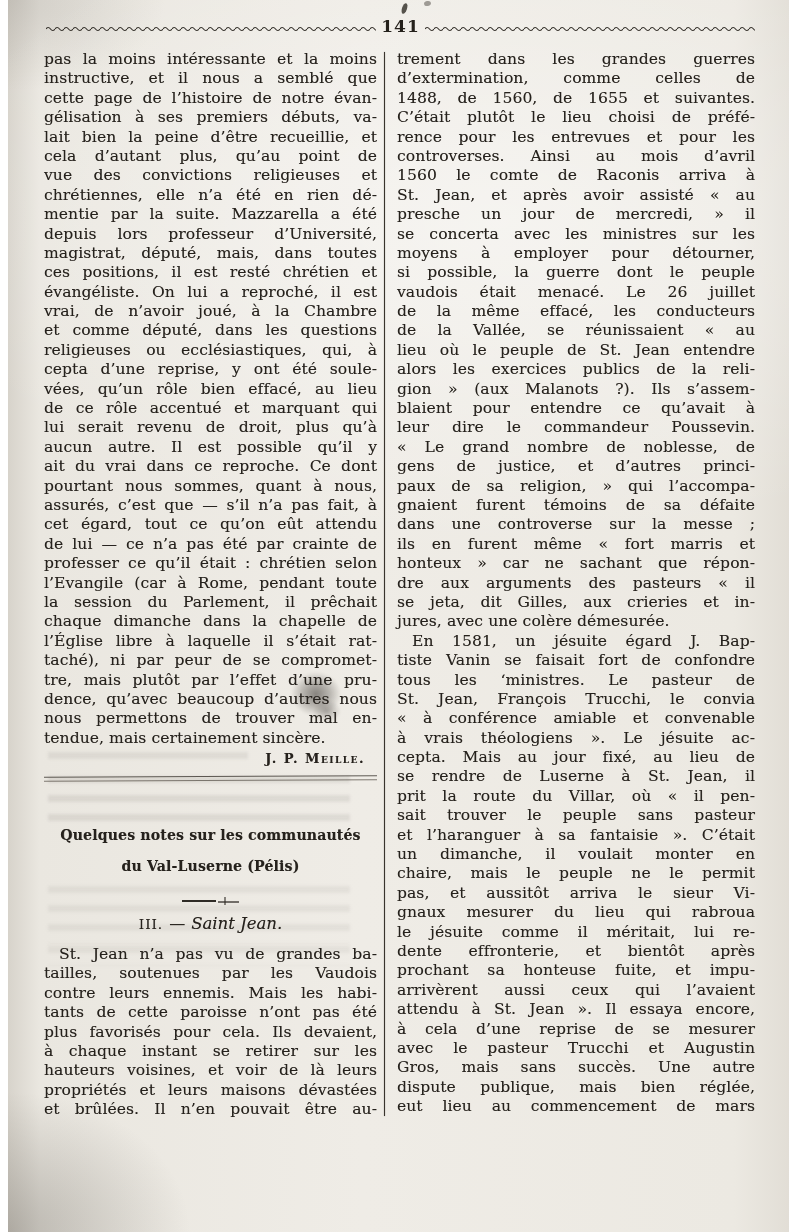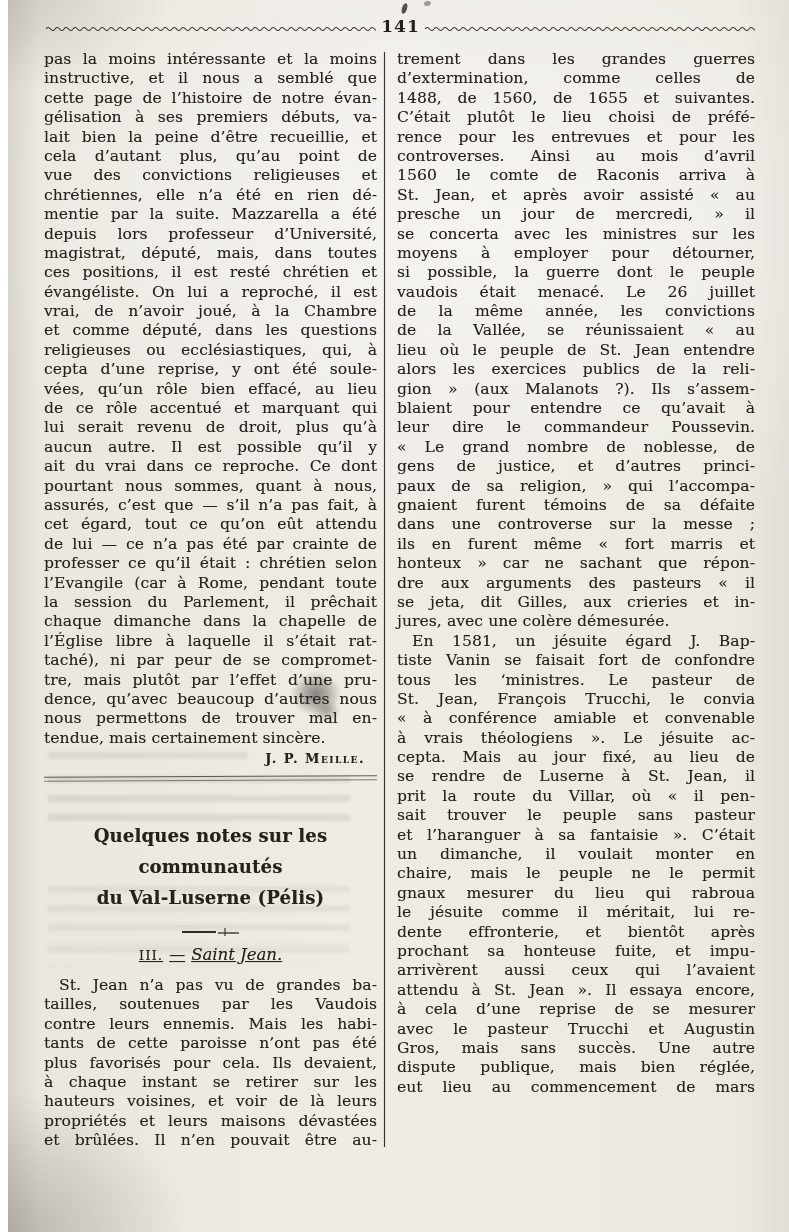--- a/index.html
+++ b/index.html
@@ -84,36 +84,35 @@
     border-top: 1.6px solid #45403a;
     border-bottom: 1px solid #6b655d;
     transform: rotate(-0.25deg);
     opacity: .85;
   }
 
   .title {
     margin-top: 39px;
     text-align: center;
     font-weight: bold;
-    font-size: 18px;
+    font-size: 14px;
     line-height: 31px;
     letter-spacing: 0.2px;
     text-shadow: 0.3px 0.3px 0 rgba(35,30,24,0.4);
   }
 
   .ornament { margin-top: 8px; text-align: center; height: 12px; }
   .ornament svg { display: inline-block; vertical-align: middle; }
 
   .section {
     margin-top: 10px;
     text-align: center;
     font-size: 16px;
     line-height: 24px;
     text-shadow: 0.25px 0.25px 0 rgba(35,30,24,0.35);
-    text-decoration: underline;
   }
   .sec-num  { font-size: 13.5px; letter-spacing: 1px; }
   .sec-dash { padding: 0 6px; }
   .sec-title{ font-style: italic; font-size: 16.5px; }
 
   .article2-lines { margin-top: 9px; }
 
   
   .ghost {
     position: absolute;
@@ -259,21 +258,21 @@
           <div class="tline full">C’était plutôt le lieu choisi de préfé-</div>
           <div class="tline full">rence pour les entrevues et pour les</div>
           <div class="tline full">controverses. Ainsi au mois d’avril</div>
           <div class="tline full">1560 le comte de Raconis arriva à</div>
           <div class="tline full">St. Jean, et après avoir assisté « au</div>
           <div class="tline full">presche un jour de mercredi, » il</div>
           <div class="tline full">se concerta avec les ministres sur les</div>
           <div class="tline full">moyens à employer pour détourner,</div>
           <div class="tline full">si possible, la guerre dont le peuple</div>
           <div class="tline full">vaudois était menacé. Le 26 juillet</div>
-          <div class="tline full">de la même année, les convictions</div>
+          <div class="tline full">de la même effacé, les conducteurs</div>
           <div class="tline full">de la Vallée, se réunissaient « au</div>
           <div class="tline full">lieu où le peuple de St. Jean entendre</div>
           <div class="tline full">alors les exercices publics de la reli-</div>
           <div class="tline full">gion » (aux Malanots ?). Ils s’assem-</div>
           <div class="tline full">blaient pour entendre ce qu’avait à</div>
           <div class="tline full">leur dire le commandeur Poussevin.</div>
           <div class="tline full">« Le grand nombre de noblesse, de</div>
           <div class="tline full">gens de justice, et d’autres princi-</div>
           <div class="tline full">paux de sa religion, » qui l’accompa-</div>
           <div class="tline full">gnaient furent témoins de sa défaite</div>
@@ -289,20 +288,21 @@
           <div class="tline full">St. Jean, François Trucchi, le convia</div>
           <div class="tline full">« à conférence amiable et convenable</div>
           <div class="tline full">à vrais théologiens ». Le jésuite ac-</div>
           <div class="tline full">cepta. Mais au jour fixé, au lieu de</div>
           <div class="tline full">se rendre de Luserne à St. Jean, il</div>
           <div class="tline full">prit la route du Villar, où « il pen-</div>
           <div class="tline full">sait trouver le peuple sans pasteur</div>
           <div class="tline full">et l’haranguer à sa fantaisie ». C’était</div>
           <div class="tline full">un dimanche, il voulait monter en</div>
           <div class="tline full">chaire, mais le peuple ne le permit</div>
+          <div class="tline full">pas, et aussitôt arriva le sieur Vi-</div>
           <div class="tline full">gnaux mesurer du lieu qui rabroua</div>
           <div class="tline full">le jésuite comme il méritait, lui re-</div>
           <div class="tline full">dente effronterie, et bientôt après</div>
           <div class="tline full">prochant sa honteuse fuite, et impu-</div>
           <div class="tline full">arrivèrent aussi ceux qui l’avaient</div>
           <div class="tline full">attendu à St. Jean ». Il essaya encore,</div>
           <div class="tline full">à cela d’une reprise de se mesurer</div>
           <div class="tline full">avec le pasteur Trucchi et Augustin</div>
           <div class="tline full">Gros, mais sans succès. Une autre</div>
           <div class="tline full">dispute publique, mais bien réglée,</div>

